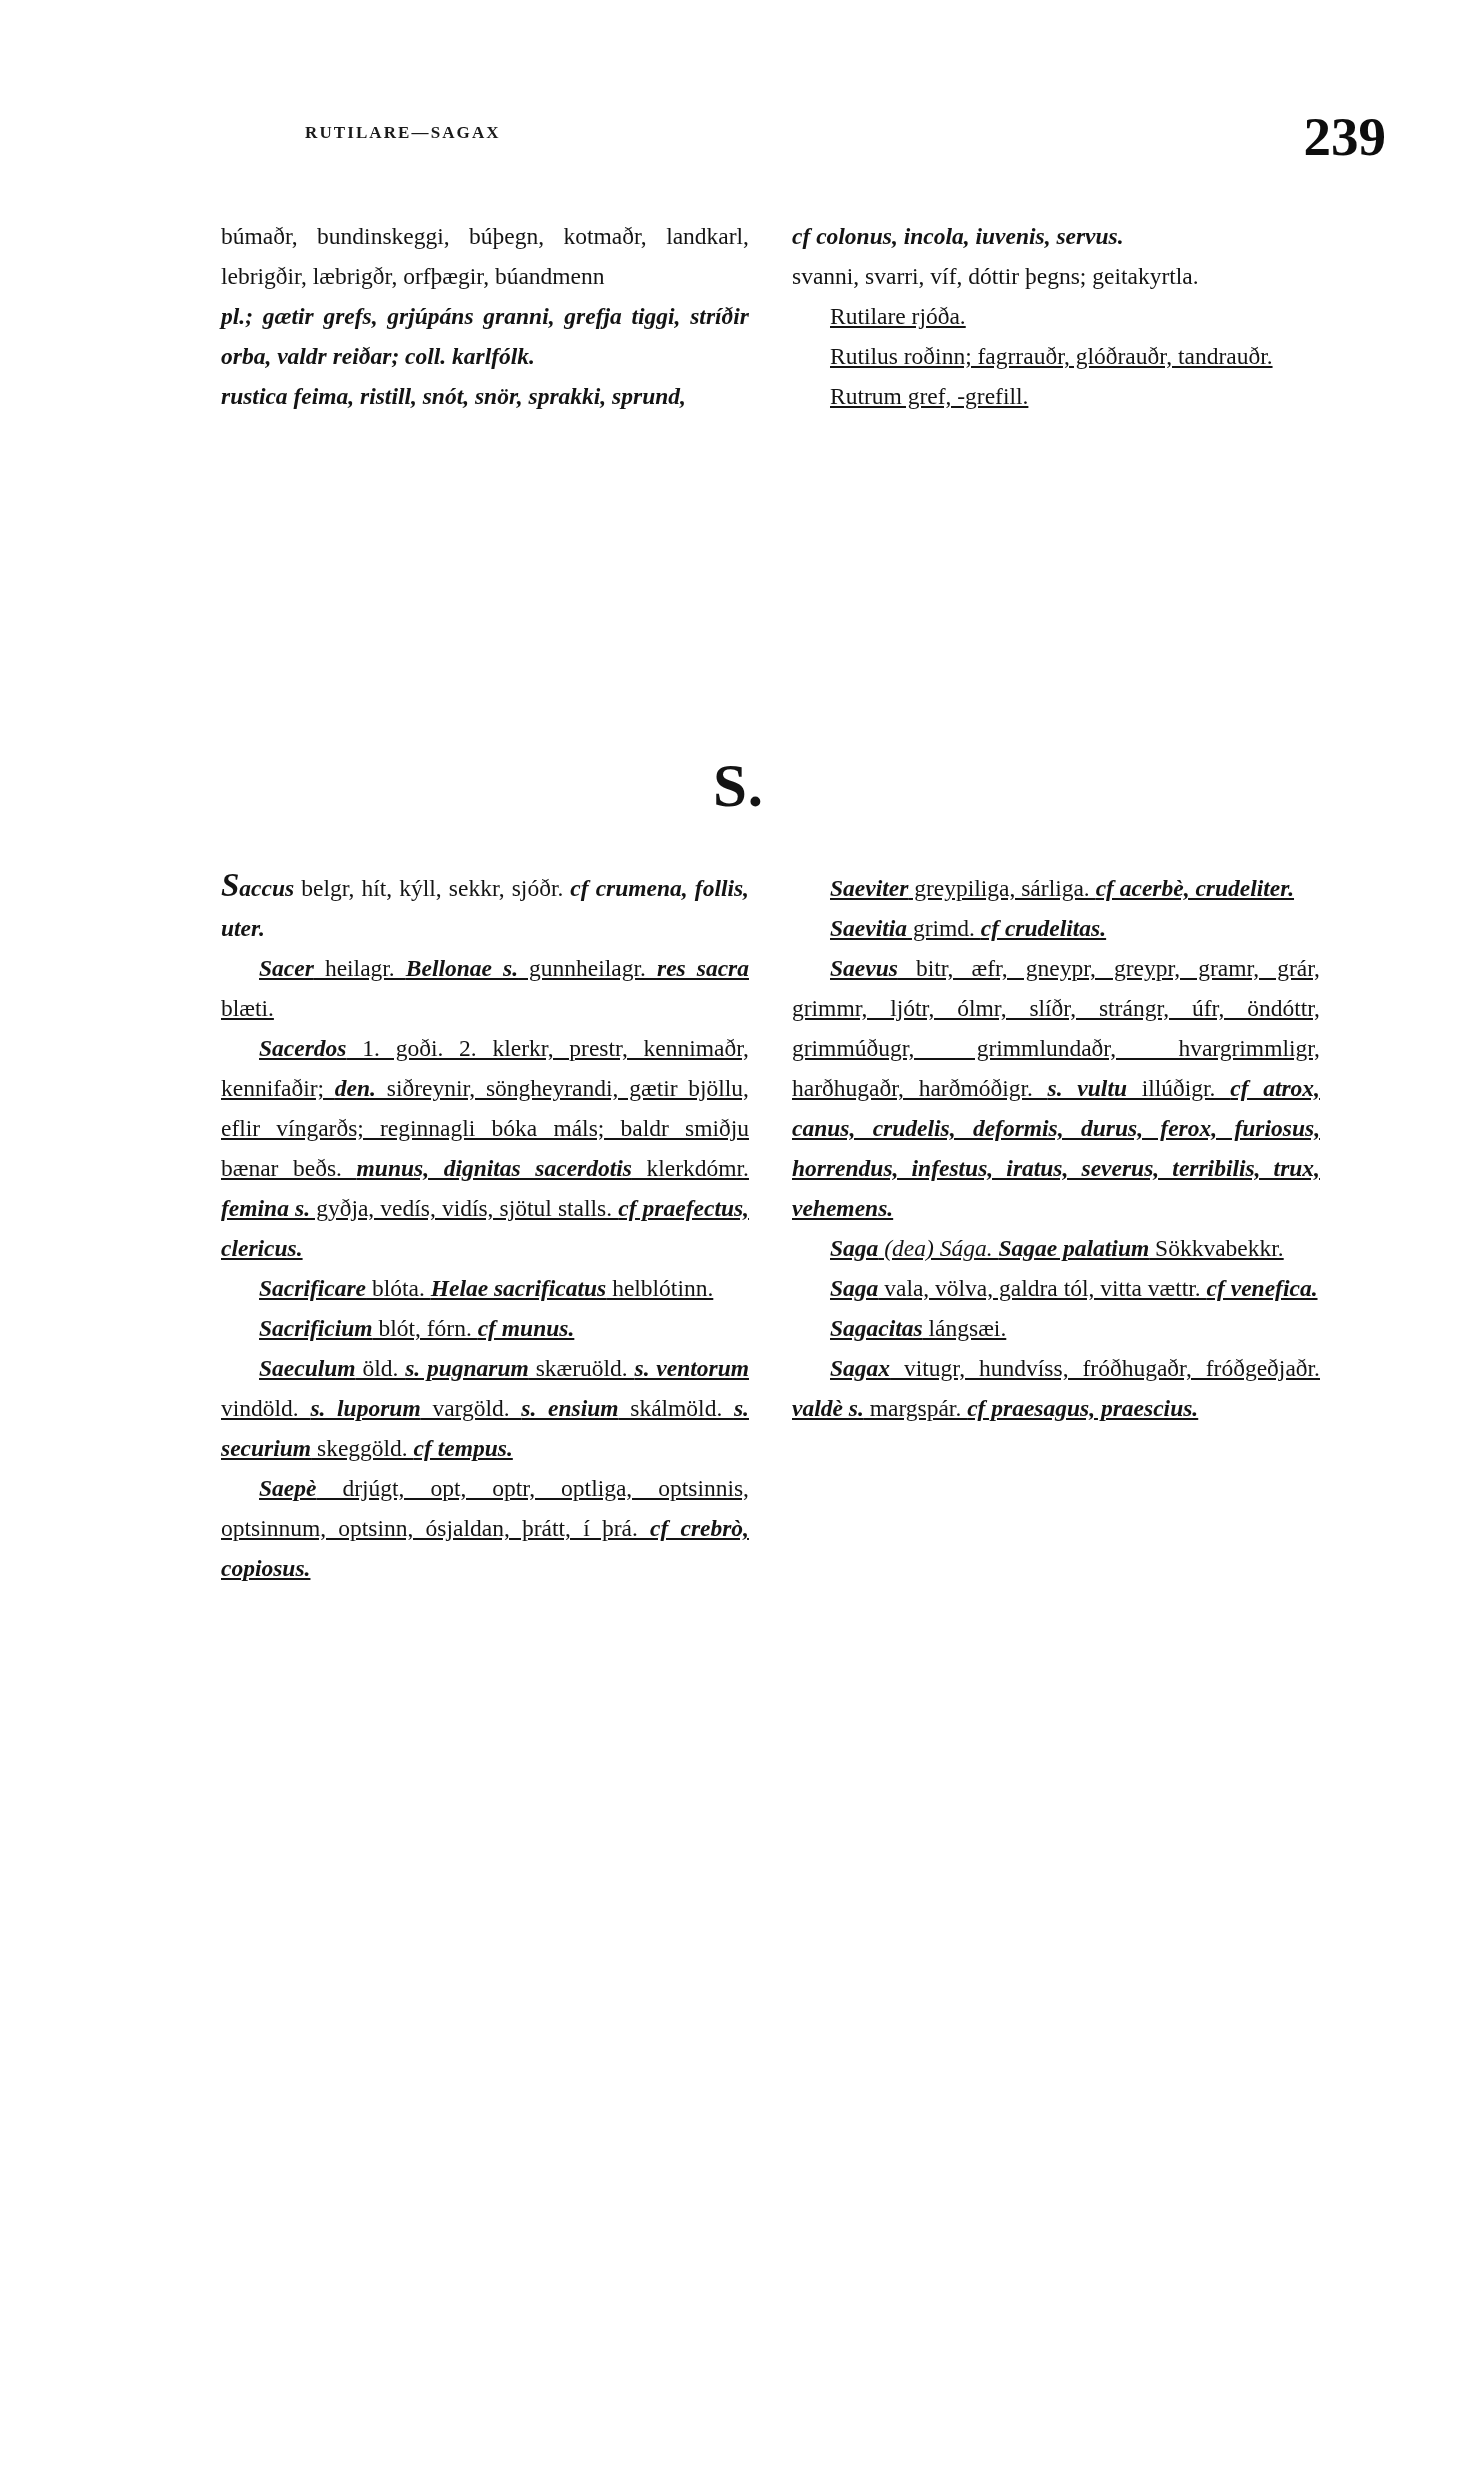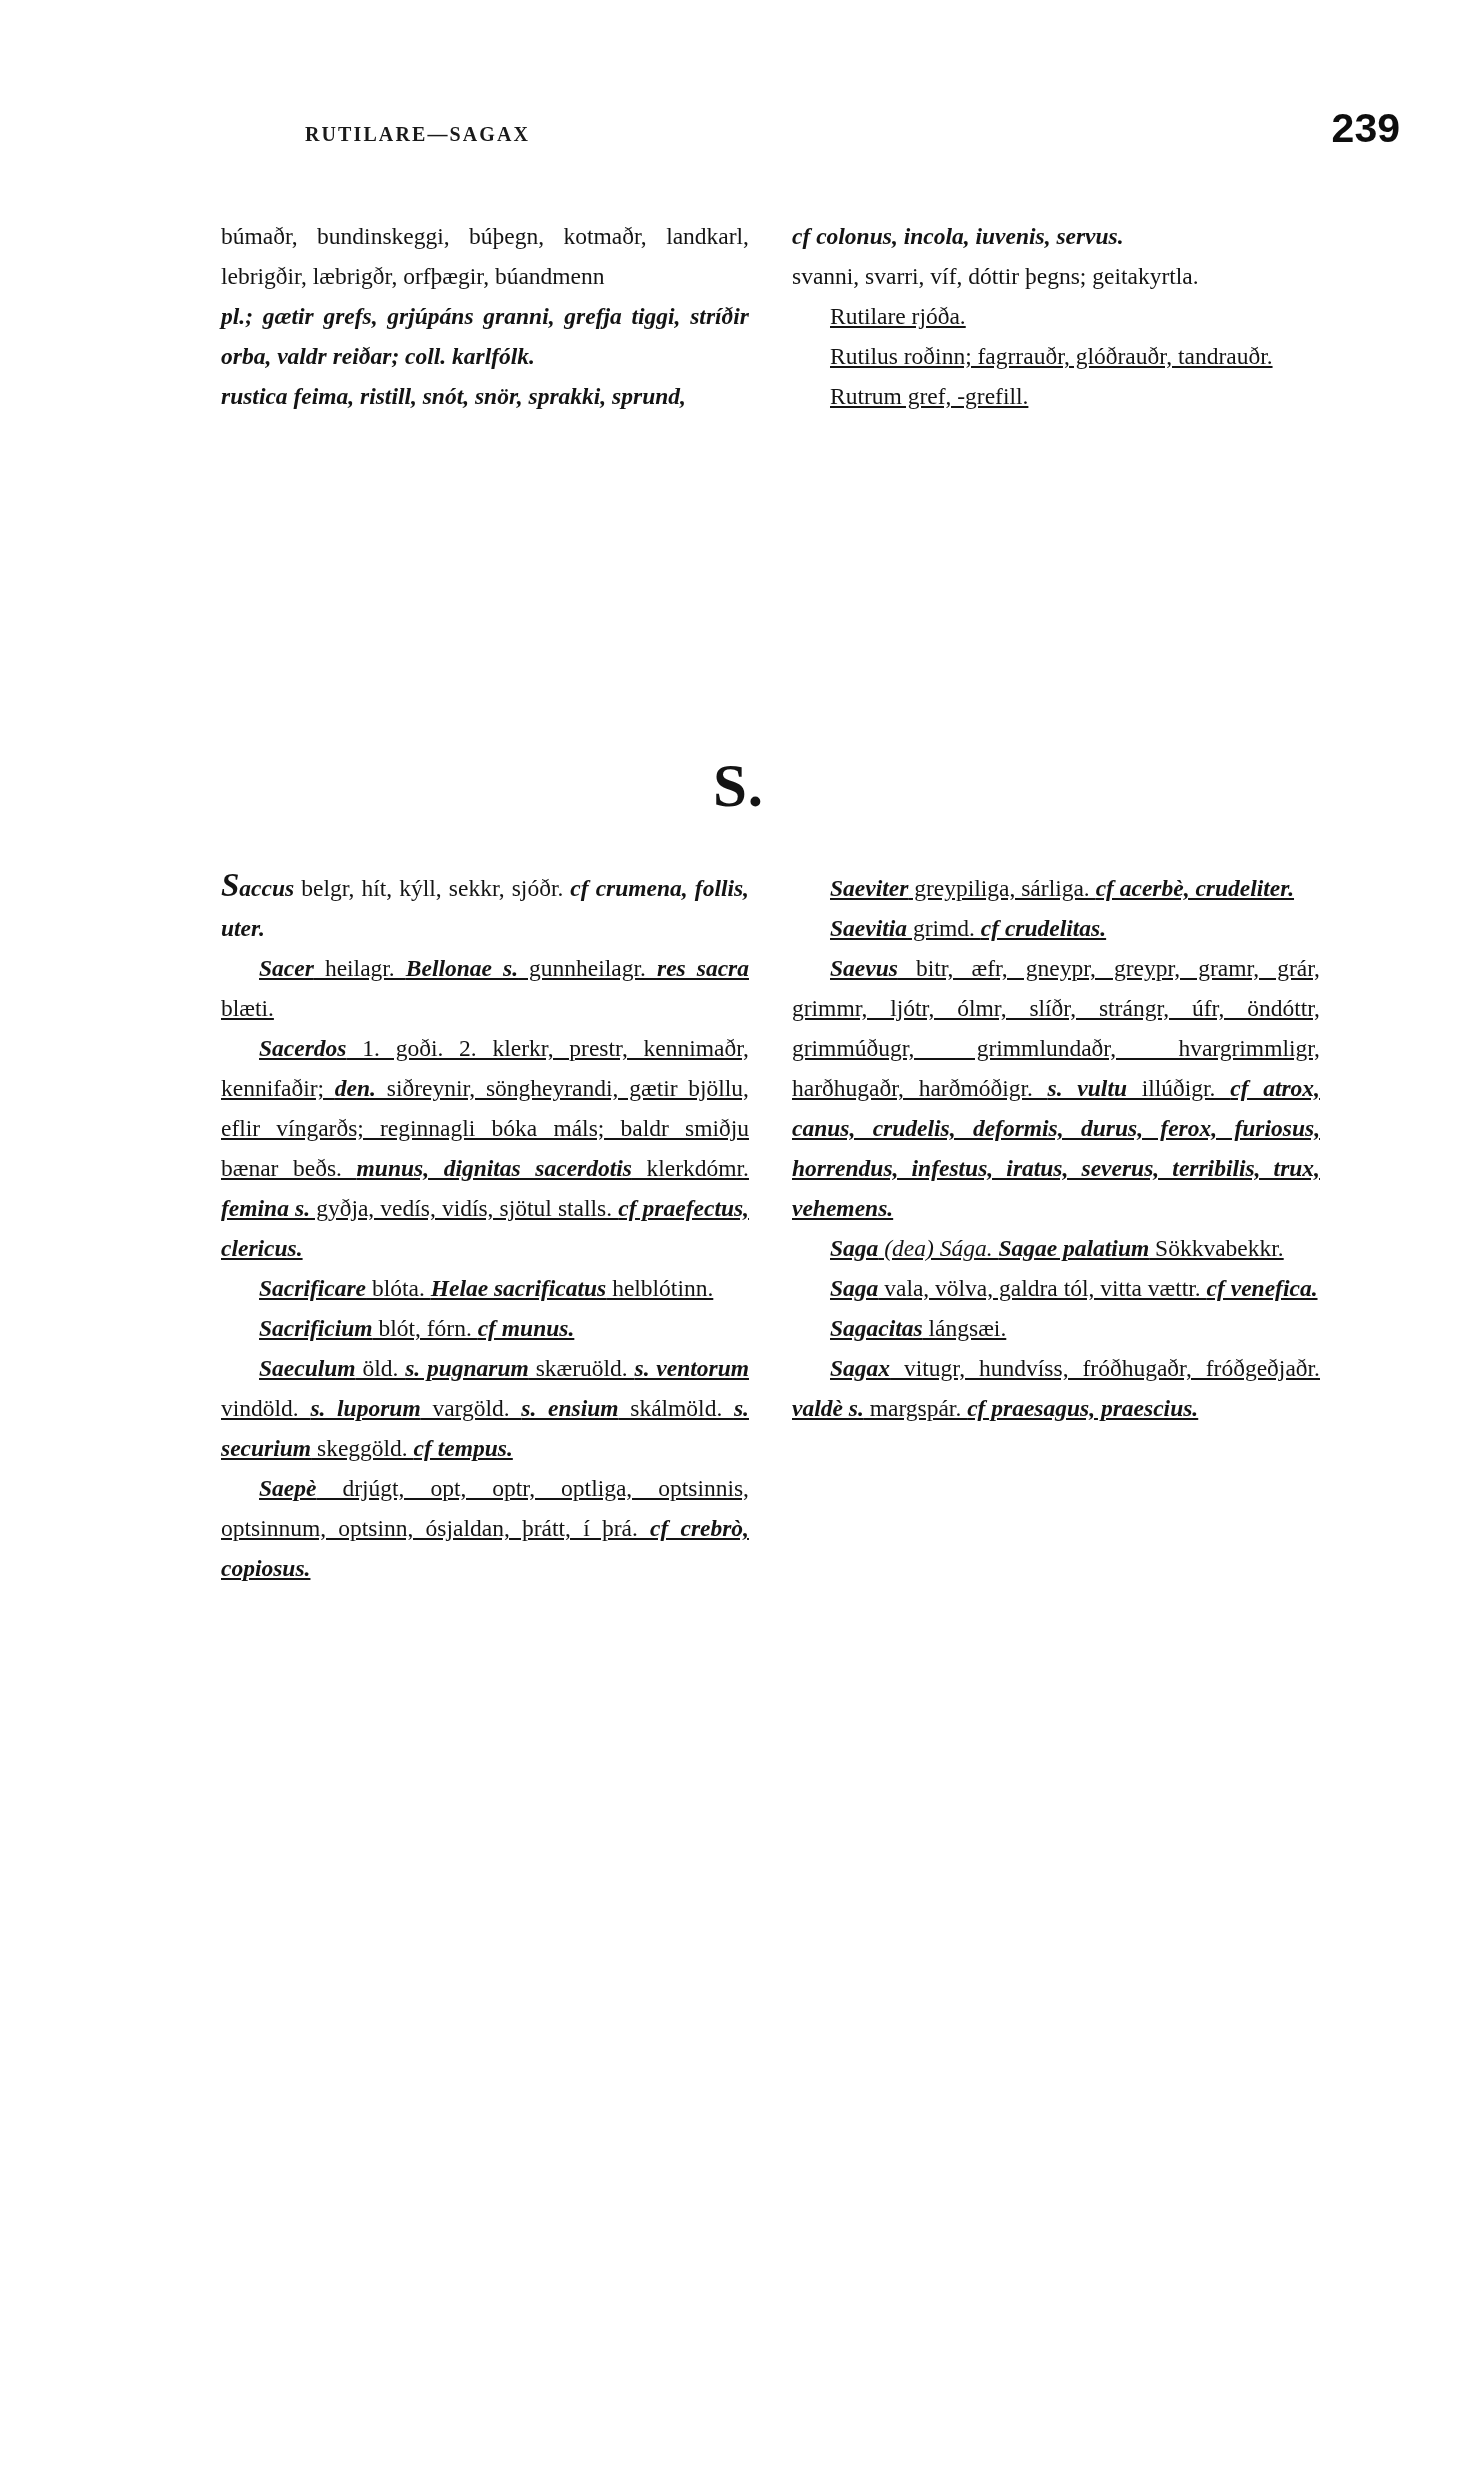--- a/index.html
+++ b/index.html
@@ -27,31 +27,31 @@
     left: 0;
     top: 115px;
     width: 1477px;
     height: 49px;
   }
   .header-running {
     position: absolute;
     left: 305px;
     top: 8.2px;
     font-family: "Liberation Serif", serif;
-    font-size: 20px;
+    font-size: 17px;
     letter-spacing: 2.1px;
     font-weight: 700;
     color: #1a1a1a;
   }
   .header-pageno {
     position: absolute;
-    right: 77px;
+    right: 91px;
     top: -10px;
-    font-family: Liberation Sans, sans-serif;
-    font-size: 41px;
+    font-family: Liberation Serif, serif;
+    font-size: 55px;
     font-weight: 700;
     color: #0e0e0e;
   }
   
   .cols {
     position: absolute;
     left: 0;
     top: 0;
     width: 1477px;
   }

